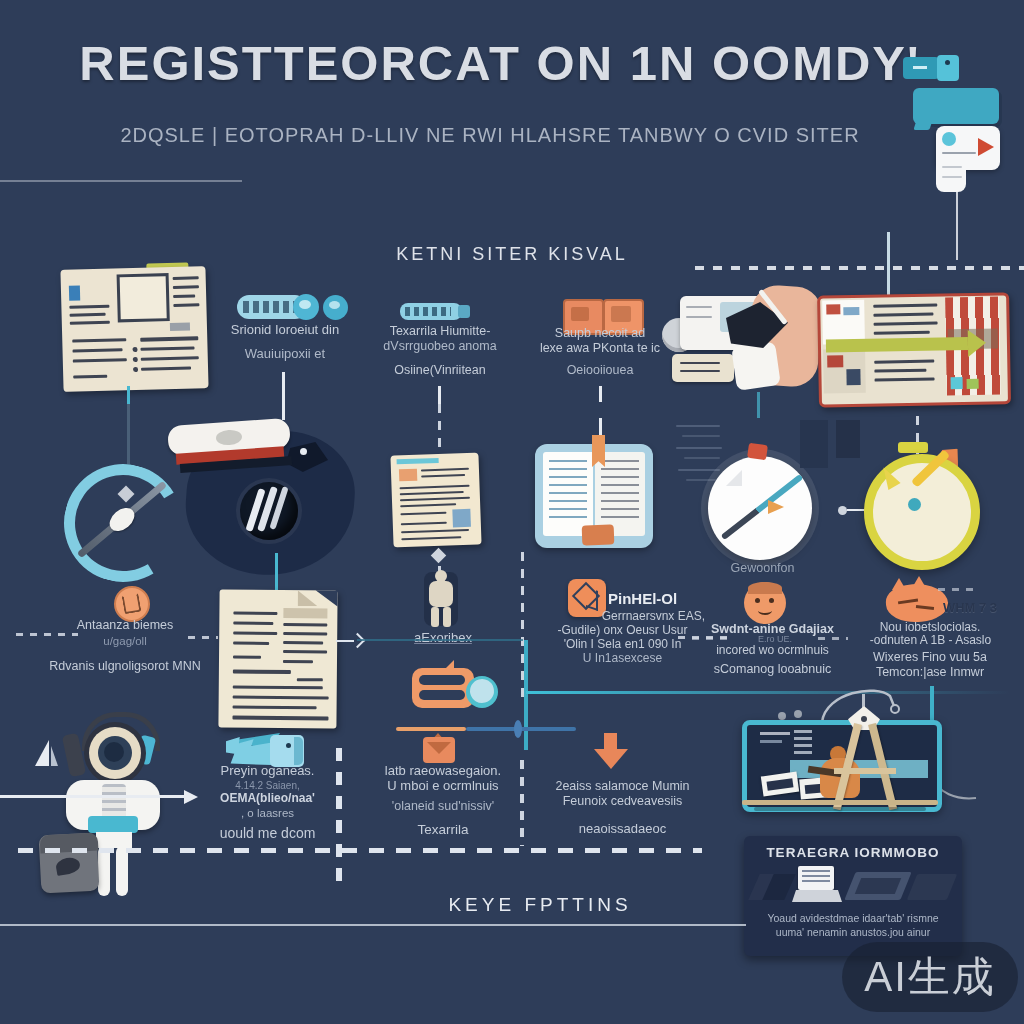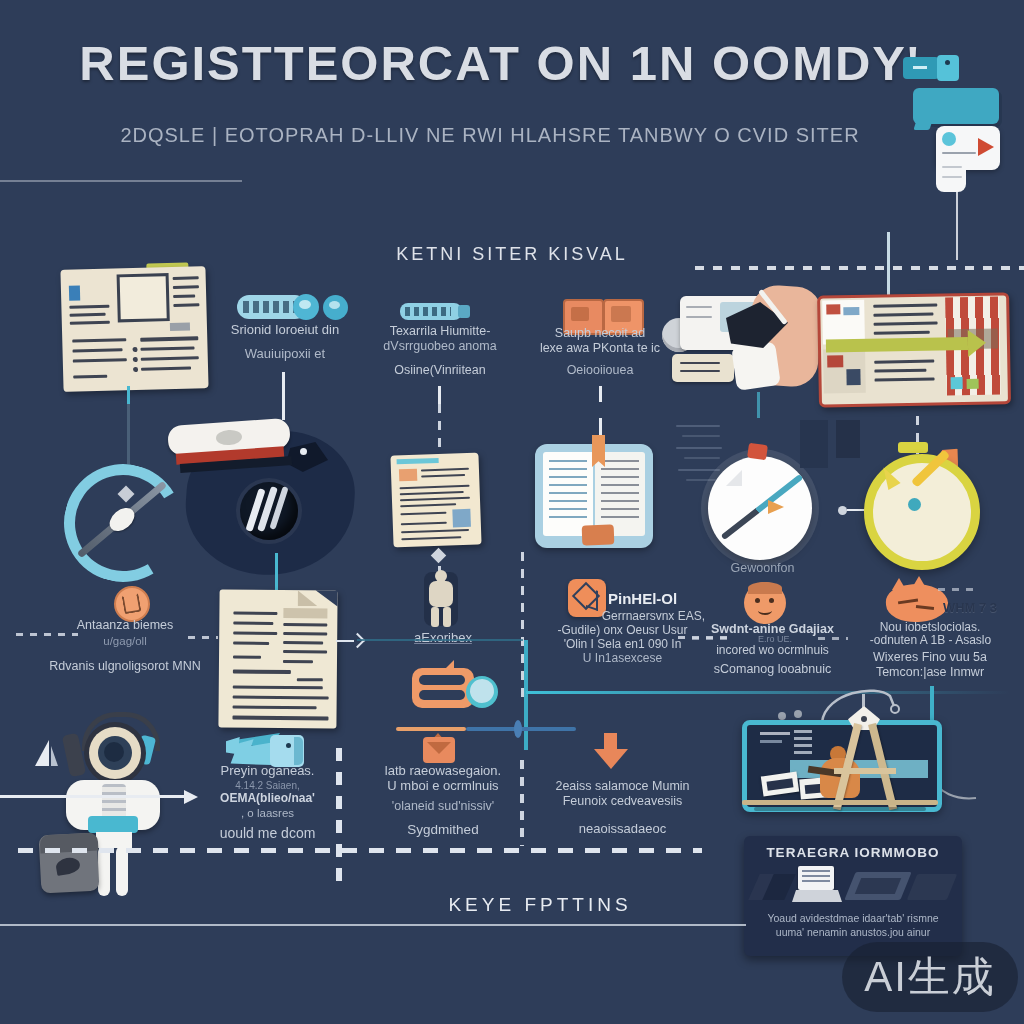--- a/index.html
+++ b/index.html
@@ -391,21 +391,21 @@
   </div>
 
   <div class="abs" style="left:423px;top:737px;width:34px;height:30px;">
     <div class="abs" style="left:8px;top:-4px;width:14px;height:8px;background:#c06a40;clip-path:polygon(0 100%,50% 0,100% 100%);"></div>
     <div class="abs" style="left:0;top:0;width:32px;height:26px;background:#e88a5e;border-radius:4px;"></div>
     <div class="abs" style="left:4px;top:5px;width:24px;height:12px;background:#c06a40;clip-path:polygon(0 0,100% 0,50% 100%);"></div>
   </div>
   <div class="abs t" style="left:358px;top:763px;width:170px;font-size:13px;">latb raeowasegaion.</div>
   <div class="abs t" style="left:358px;top:778px;width:170px;font-size:13px;">U mboi e ocrmlnuis</div>
   <div class="abs t" style="left:358px;top:798px;width:170px;font-size:12.5px;color:#aeb8c8;">'olaneid sud'nissiv'</div>
-  <div class="abs t" style="left:358px;top:821px;width:170px;font-size:13.5px;">Sygdmithed</div>
+  <div class="abs t" style="left:358px;top:821px;width:170px;font-size:13.5px;">Texarrila</div>
 
   <div class="abs dash-v" style="left:520px;top:760px;height:86px;width:4px;"></div>
 
   <div class="abs" style="left:594px;top:733px;width:34px;height:40px;">
     <div class="abs" style="left:10px;top:0;width:13px;height:18px;background:#e8875a;"></div>
     <div class="abs" style="left:0;top:16px;width:0;height:0;border-left:17px solid transparent;border-right:17px solid transparent;border-top:20px solid #e8875a;"></div>
   </div>
   <div class="abs t" style="left:535px;top:778px;width:175px;font-size:12.5px;">2eaiss salamoce Mumin</div>
   <div class="abs t" style="left:540px;top:793px;width:165px;font-size:12.5px;">Feunoix cedveavesiis</div>
   <div class="abs t" style="left:540px;top:821px;width:165px;font-size:13px;">neaoissadaeoc</div>

